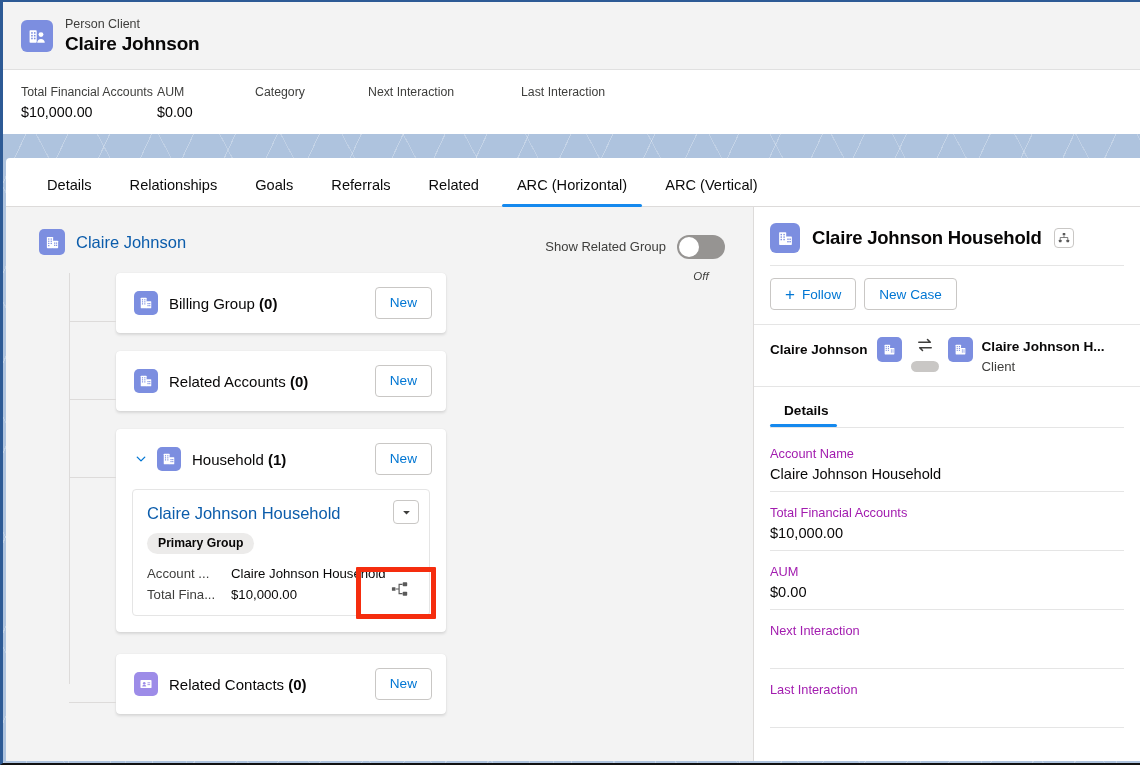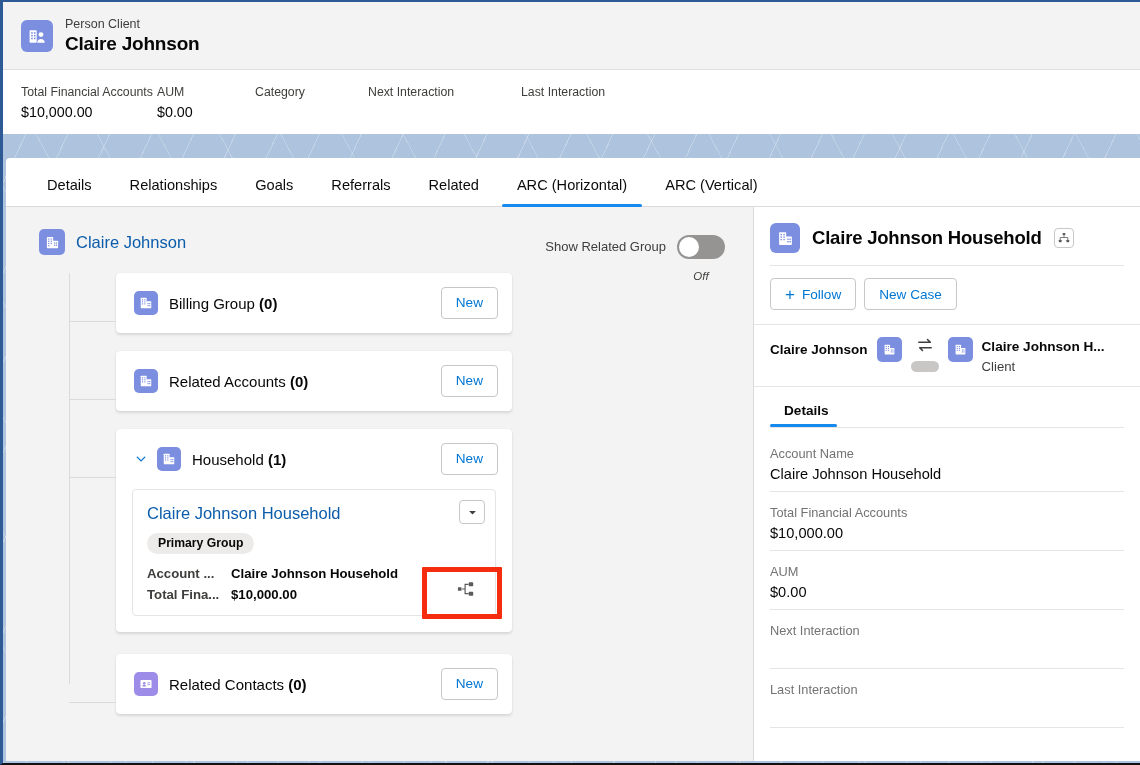--- a/index.html
+++ b/index.html
@@ -115,21 +115,21 @@
   .trunk {
     position: absolute; left: 63px; top: 0; bottom: 30px;
     width: 1px; background: #dddbda;
   }
   .node { position: relative; margin-bottom: 18px; }
   .node .connector {
     position: absolute; left: 0; top: 48px; width: 47px; height: 1px; background: #dddbda;
   }
   .node-card {
     margin-left: 47px;
-    width: 396px;
+    width: 330px;
     background: #ffffff;
     border-radius: 4px;
     box-shadow: 0 2px 3px rgba(0,0,0,.11), 0 0 1px rgba(0,0,0,.12);
   }
   .node-head {
     display: flex; align-items: center; gap: 11px;
     padding: 14px 14px 14px 18px;
   }
   .node-head .icon-sq { width: 24px; height: 24px; border-radius: 5px; }
   .chev {
@@ -163,21 +163,21 @@
     background: #ecebea; color: #080707;
     font-size: 12.2px; font-weight: bold;
     border-radius: 11px; padding: 3px 11px 4px 11px;
   }
   .child-dd {
     position: absolute; right: 10px; top: 10px;
     width: 26px; height: 24px;
     border: 1px solid #c9c7c5; border-radius: 4px; background: #fff;
     display: flex; align-items: center; justify-content: center; cursor: pointer;
   }
-  .child-fields { margin-top: 9px; font-weight: bold; }
+  .child-fields { margin-top: 9px; }
   .fld-row { display: flex; font-size: 13.2px; color: #3e3e3c; line-height: 21px; padding: 0 14px; }
   .fld-name { width: 84px; flex: none; color: #3e3e3c; }
   .fld-val { color: #080707; }
   .hier-btn {
     position: absolute; right: 6px; bottom: 8px;
     width: 46px; height: 36px;
     display: flex; align-items: center; justify-content: center;
     cursor: pointer;
   }
   .redbox {
@@ -235,21 +235,21 @@
   }
   .dp-tab.active::after {
     content: ""; position: absolute; left: 0; right: 6px; bottom: 0;
     height: 3px; background: #1589ee; border-radius: 2px;
   }
   .dp-tabs-line { height: 1px; background: #e5e5e5; margin: 0 16px; }
 
   .dp-fields { padding: 16px 16px 0 16px; flex: 1; overflow: hidden; }
   .dfield { padding-bottom: 6px; border-bottom: 1px solid #e5e5e5; margin-bottom: 11px; }
   .dfield.tall { min-height: 46px; }
-  .dfield-label { font-size: 12.8px; color: #737373; line-height: 19px; }
+  .dfield-label { font-size: 12.8px; color: #a21caf; line-height: 19px; }
   .dfield-value { font-size: 14.6px; color: #080707; line-height: 22px; min-height: 22px; }
 </style>
 </head>
 <body>
 
 <div class="page">
 
   <div class="rec-header">
     <div class="icon-sq">
       <svg width="19" height="19" viewBox="0 0 24 24" aria-hidden="true">

